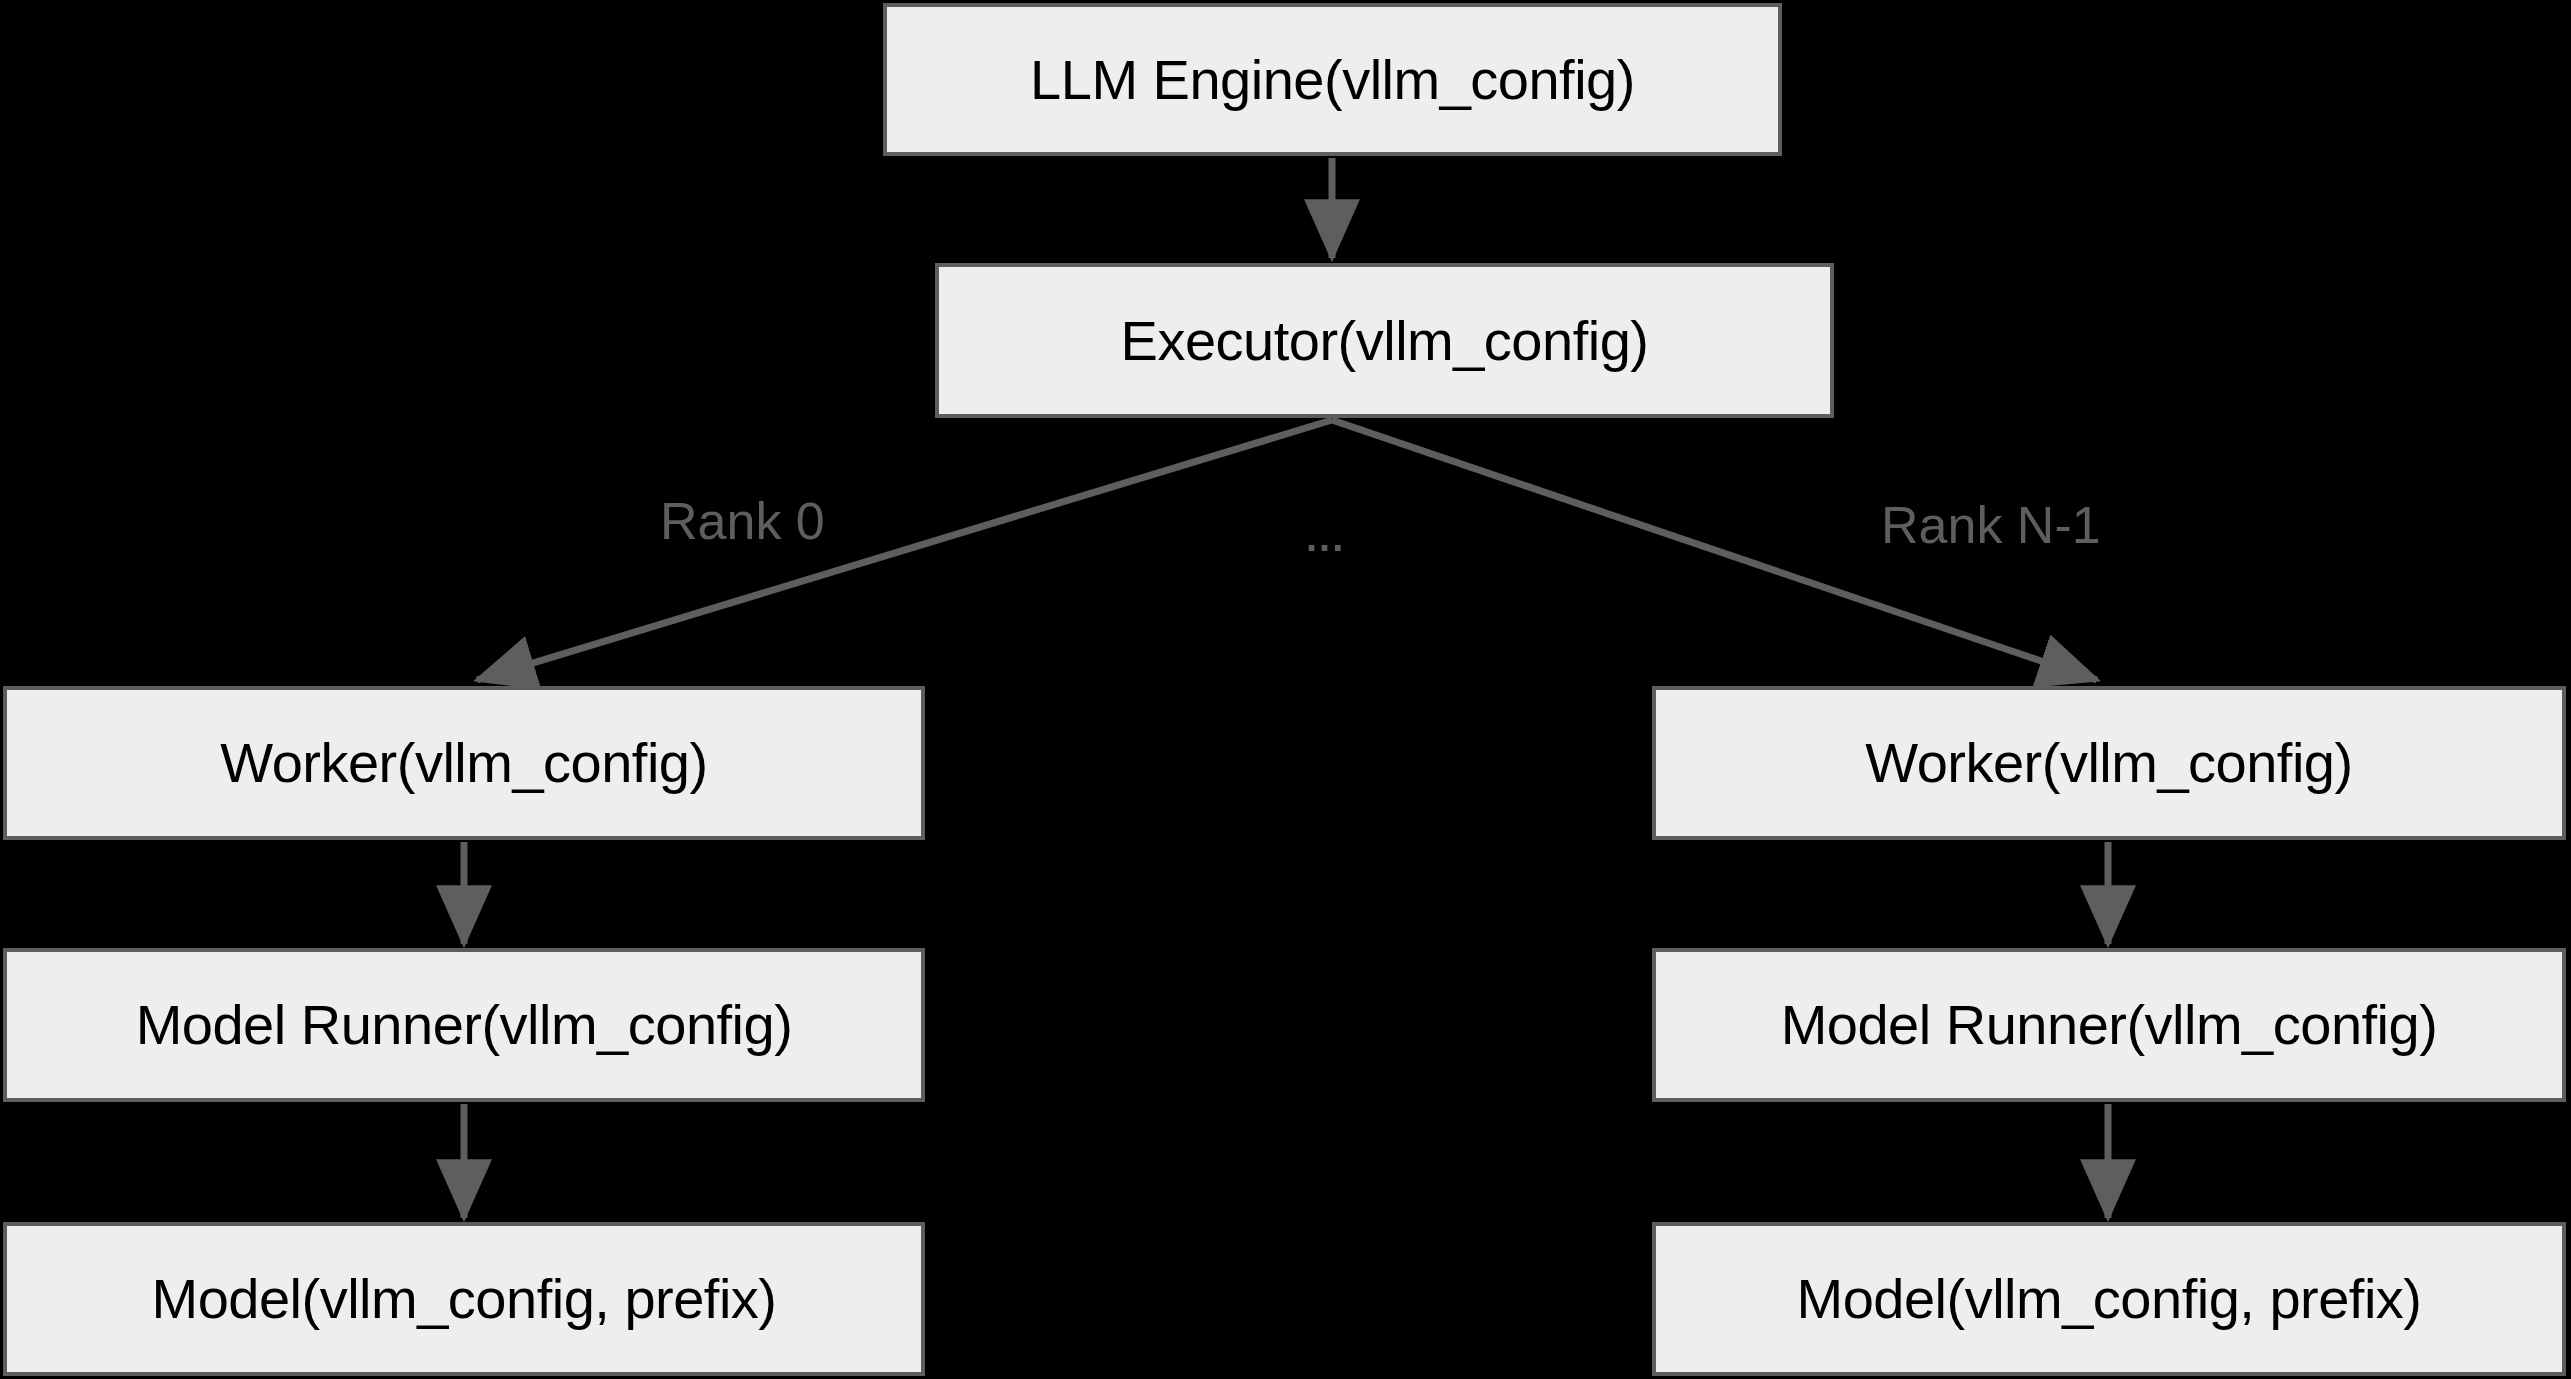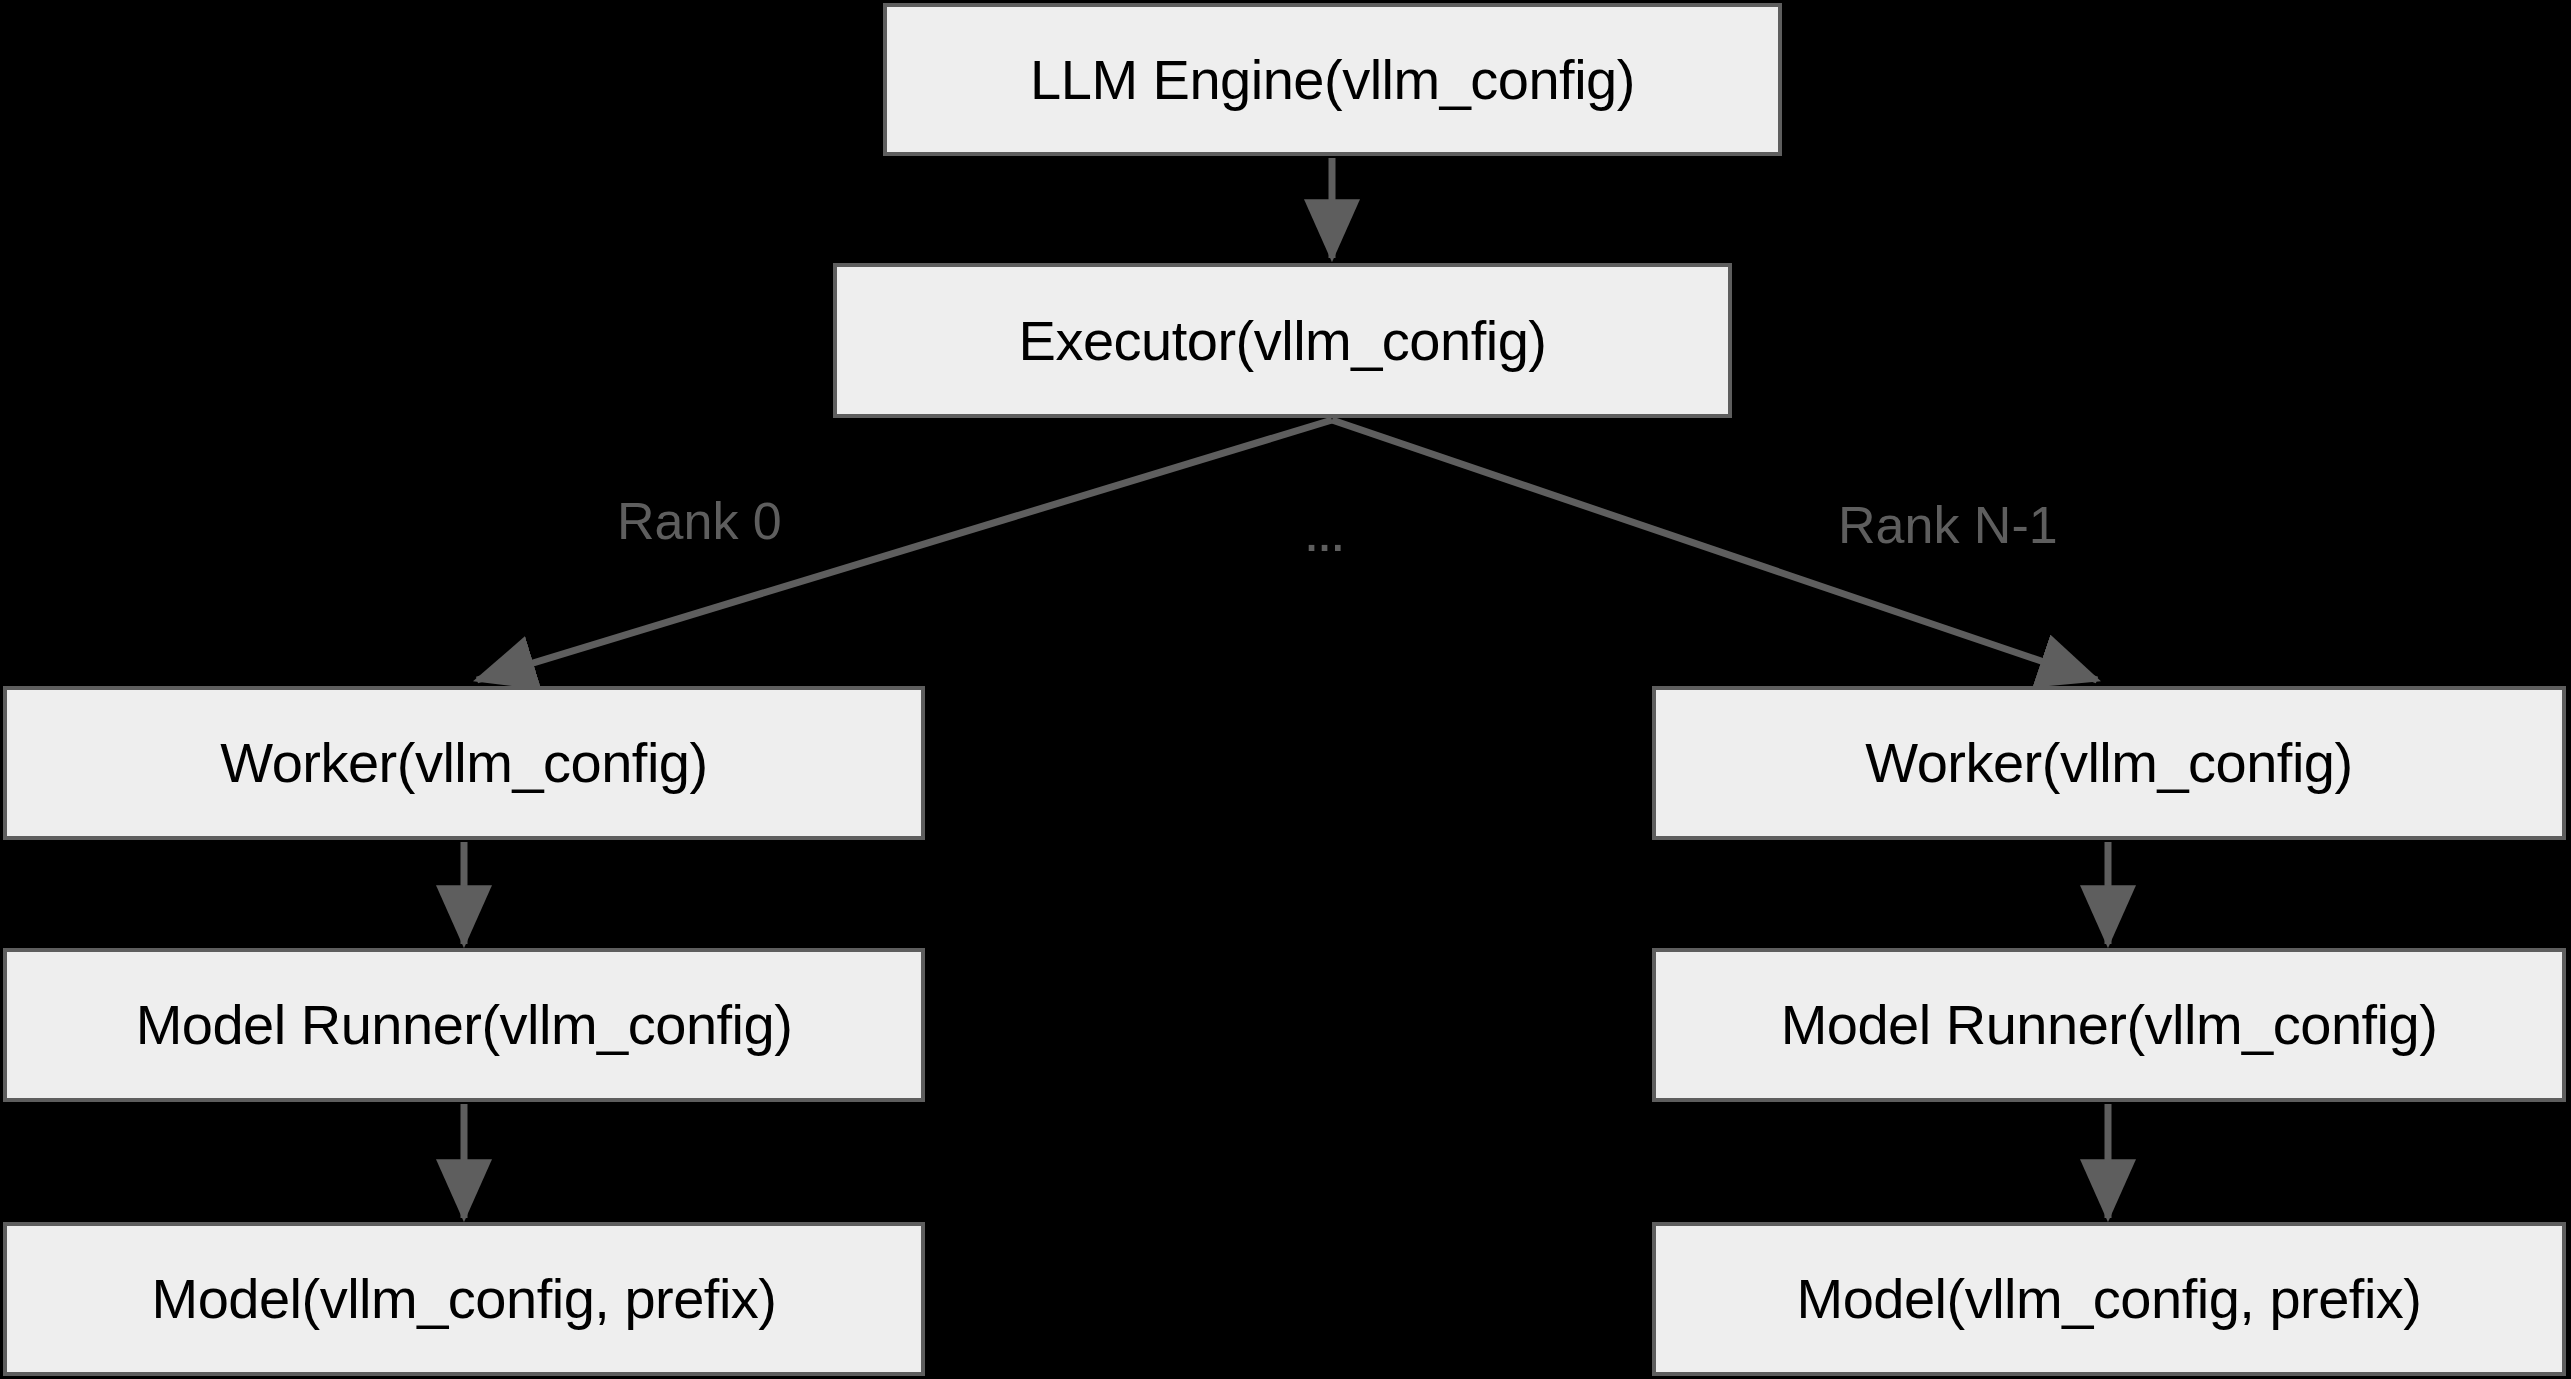--- a/index.html
+++ b/index.html
@@ -38,20 +38,21 @@
     line-height: 1;
   }
   .edge-label {
     position: absolute;
     color: #5e5e5e;
     font-family: "Liberation Sans", sans-serif;
     font-size: 52px;
     font-weight: 400;
     white-space: nowrap;
     line-height: 1;
+    margin-left: 43px;
   }
   .ellipsis-label {
     position: absolute;
     color: #5e5e5e;
     font-family: "Liberation Sans", sans-serif;
     font-size: 40px;
     font-weight: 700;
     letter-spacing: 2px;
     line-height: 1;
     white-space: nowrap;
@@ -59,21 +60,21 @@
   svg.edges-layer {
     position: absolute;
     left: 0;
     top: 0;
     width: 2571px;
     height: 1379px;
     pointer-events: none;
   }
   
   #node-llm-engine   { left: 883px;  top: 3px;    width: 899px; height: 153px; }
-  #node-executor     { left: 833px;  top: 263px;  width: 899px; height: 155px; }
+  #node-executor     { left: 935px;  top: 263px;  width: 899px; height: 155px; }
   #node-worker-0     { left: 3px;    top: 686px;  width: 922px; height: 154px; }
   #node-worker-n     { left: 1652px; top: 686px;  width: 914px; height: 154px; }
   #node-runner-0     { left: 3px;    top: 948px;  width: 922px; height: 154px; }
   #node-runner-n     { left: 1652px; top: 948px;  width: 914px; height: 154px; }
   #node-model-0      { left: 3px;    top: 1222px; width: 922px; height: 154px; }
   #node-model-n      { left: 1652px; top: 1222px; width: 914px; height: 154px; }
   
   #label-rank-0      { left: 617px;  top: 495px; }
   #label-rank-mid    { left: 1306px; top: 517px; }
   #label-rank-n      { left: 1838px; top: 499px; }

